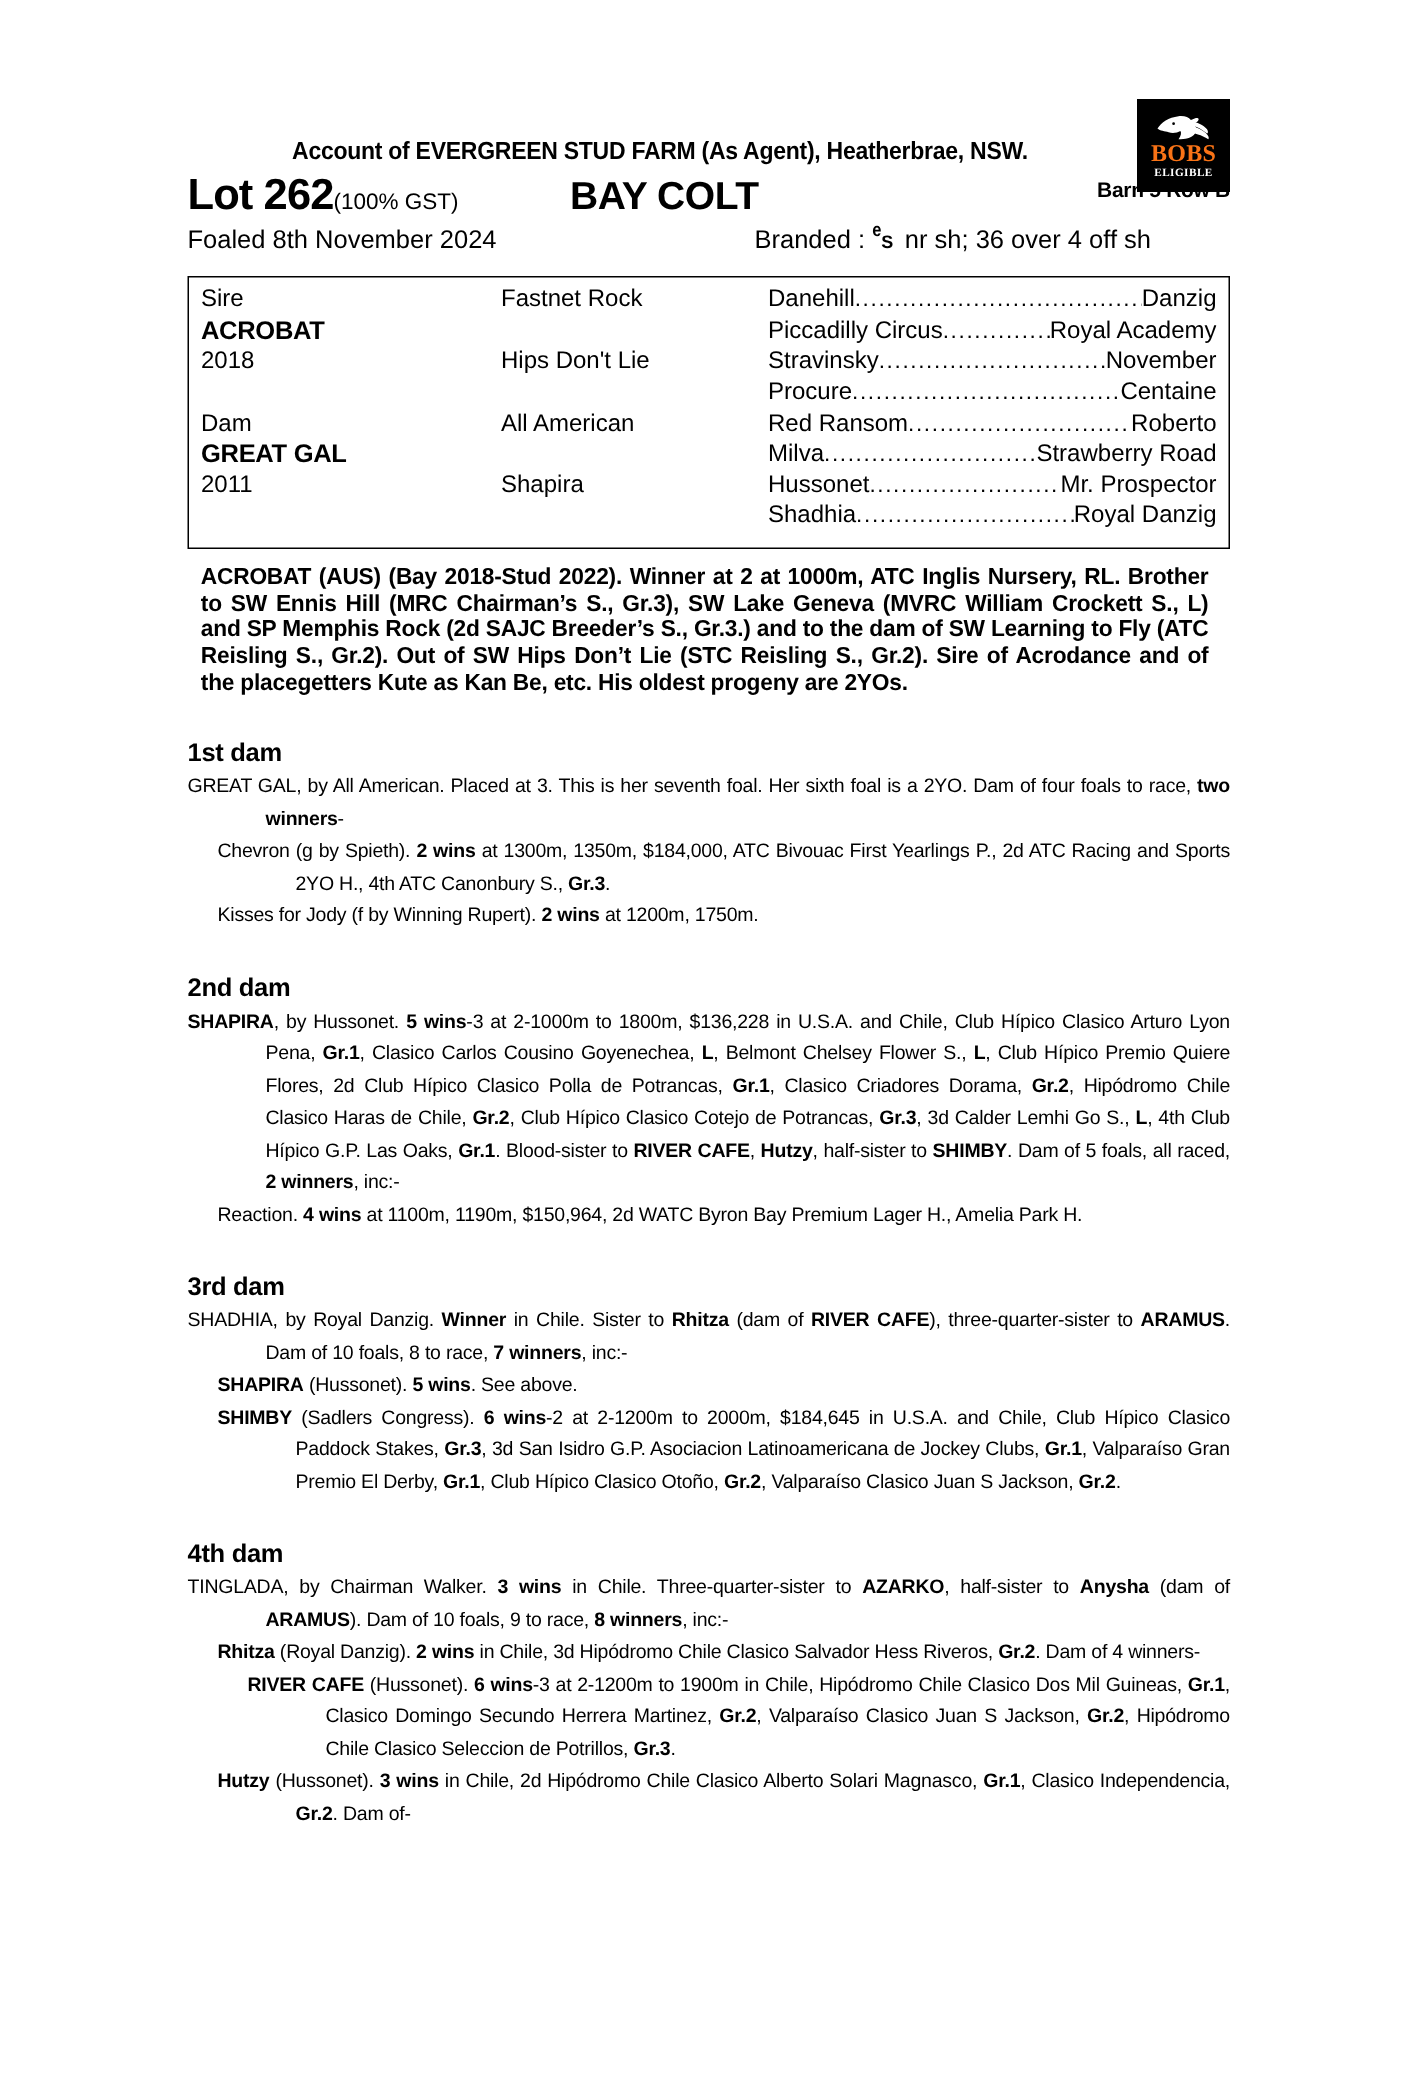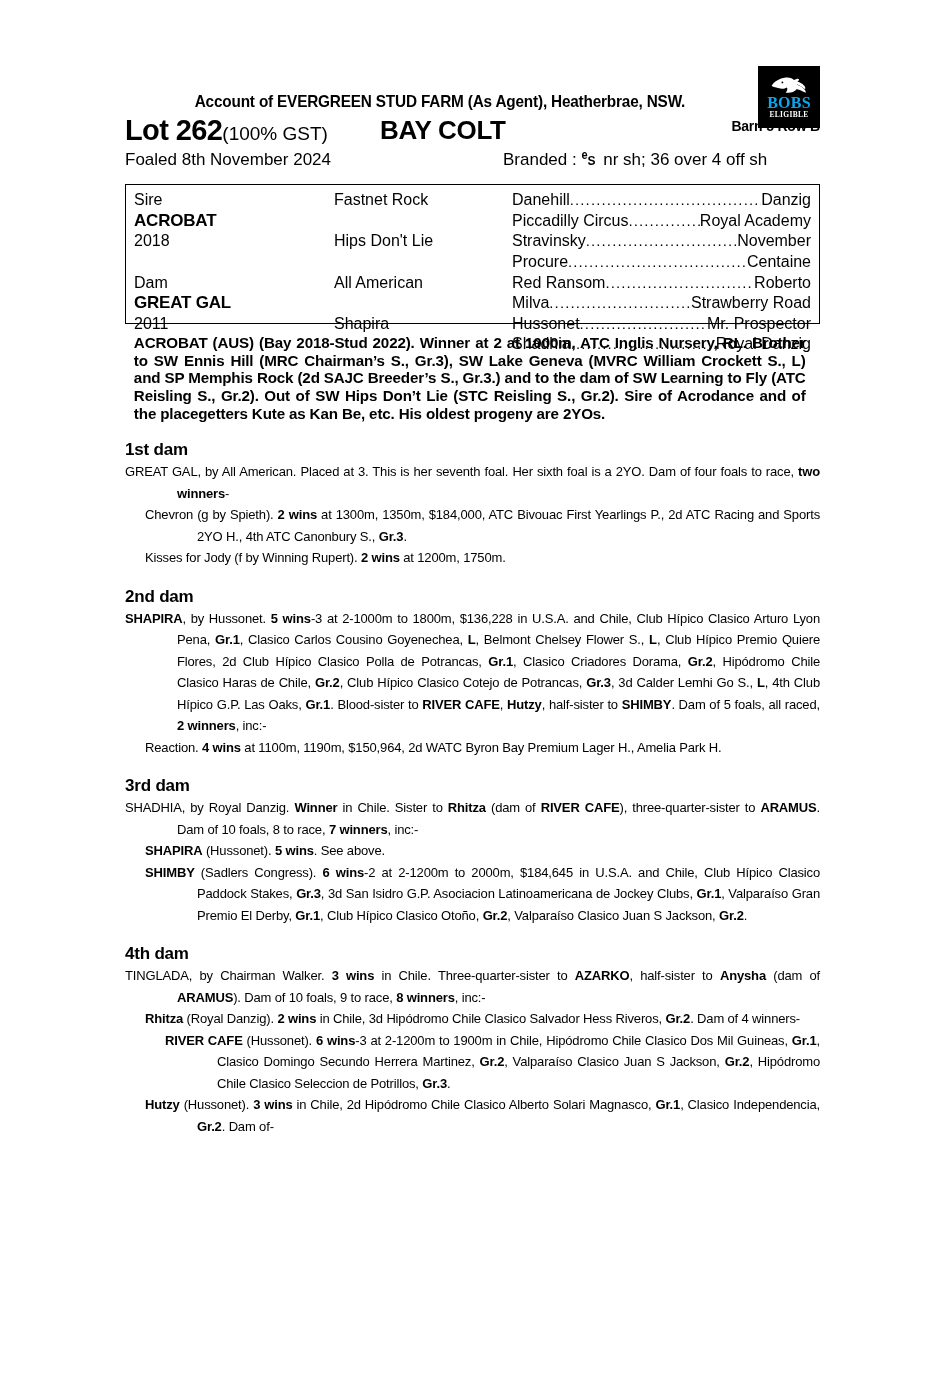--- a/index.html
+++ b/index.html
@@ -50,21 +50,21 @@
     flex-direction: column;
     align-items: center;
     justify-content: center;
   }
   .logo-horse {
     width: 42px;
     height: 19px;
     margin-bottom: 1px;
   }
   .logo-bobs {
-    color: #0ea5e9;
+    color: #f97316;
     font-family: "Liberation Serif", serif;
     font-weight: bold;
     font-size: 16px;
     line-height: 15px;
     letter-spacing: 0.2px;
   }
   .logo-elig {
     color: #ffffff;
     font-family: "Liberation Serif", serif;
     font-weight: bold;
@@ -81,21 +81,21 @@
   .lot-label {
     position: absolute;
     left: 0;
     top: 0;
     font-size: 29px;
     font-weight: bold;
     letter-spacing: -0.6px;
     white-space: nowrap;
   }
   .gst {
-    font-size: 19px;
+    font-size: 15px;
     font-weight: normal;
     letter-spacing: 0;
   }
   .colour-sex {
     position: absolute;
     left: 255px;
     top: 1px;
     font-size: 26px;
     font-weight: bold;
     letter-spacing: -0.3px;
@@ -151,21 +151,21 @@
     top: 3px;
     font-size: 12px;
     font-weight: bold;
   }
 
   
   .ped-table {
     position: relative;
     border: 1.5px solid #000;
     margin-top: 8px;
-    height: 140px;
+    height: 182px;
     box-sizing: border-box;
     padding: 5px 6px 3px 8px;
     font-size: 16px;
     line-height: 20.6px;
   }
   .ped-col {
     position: absolute;
     top: 5px;
   }
   .col-a { left: 8px; }
@@ -202,21 +202,21 @@
     font-weight: bold;
     line-height: 17.6px;
     text-align: justify;
     letter-spacing: -0.15px;
     padding: 0 4px 0 9px;
     transform: scaleX(0.985);
     transform-origin: left top;
   }
 
   
-  .dam-section { margin-top: 18px; }
+  .dam-section { margin-top: 28px; }
   .dam-heading {
     font-size: 17px;
     font-weight: bold;
     letter-spacing: -0.2px;
     margin-bottom: 1px;
   }
   .para {
     font-size: 13px;
     line-height: 21.5px;
     text-align: justify;

